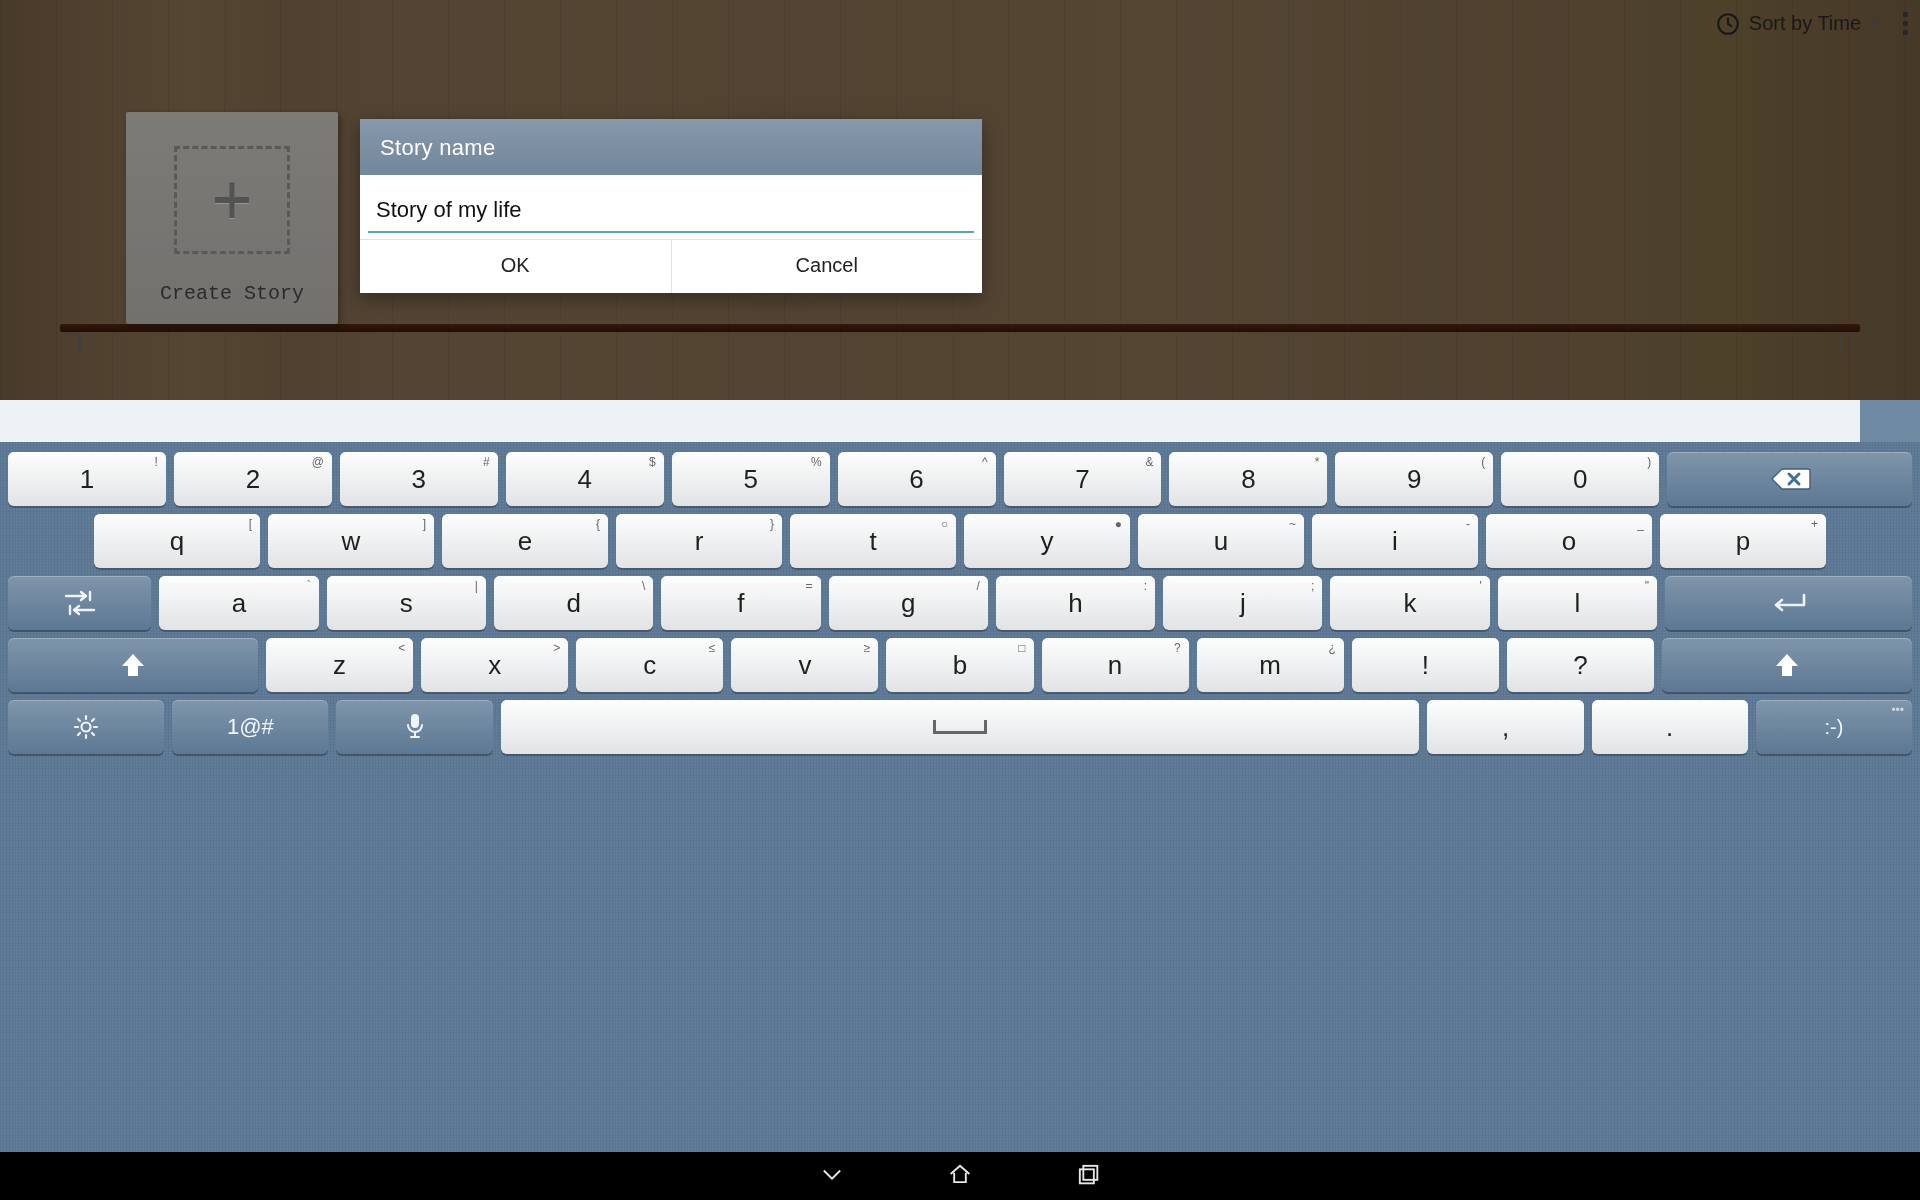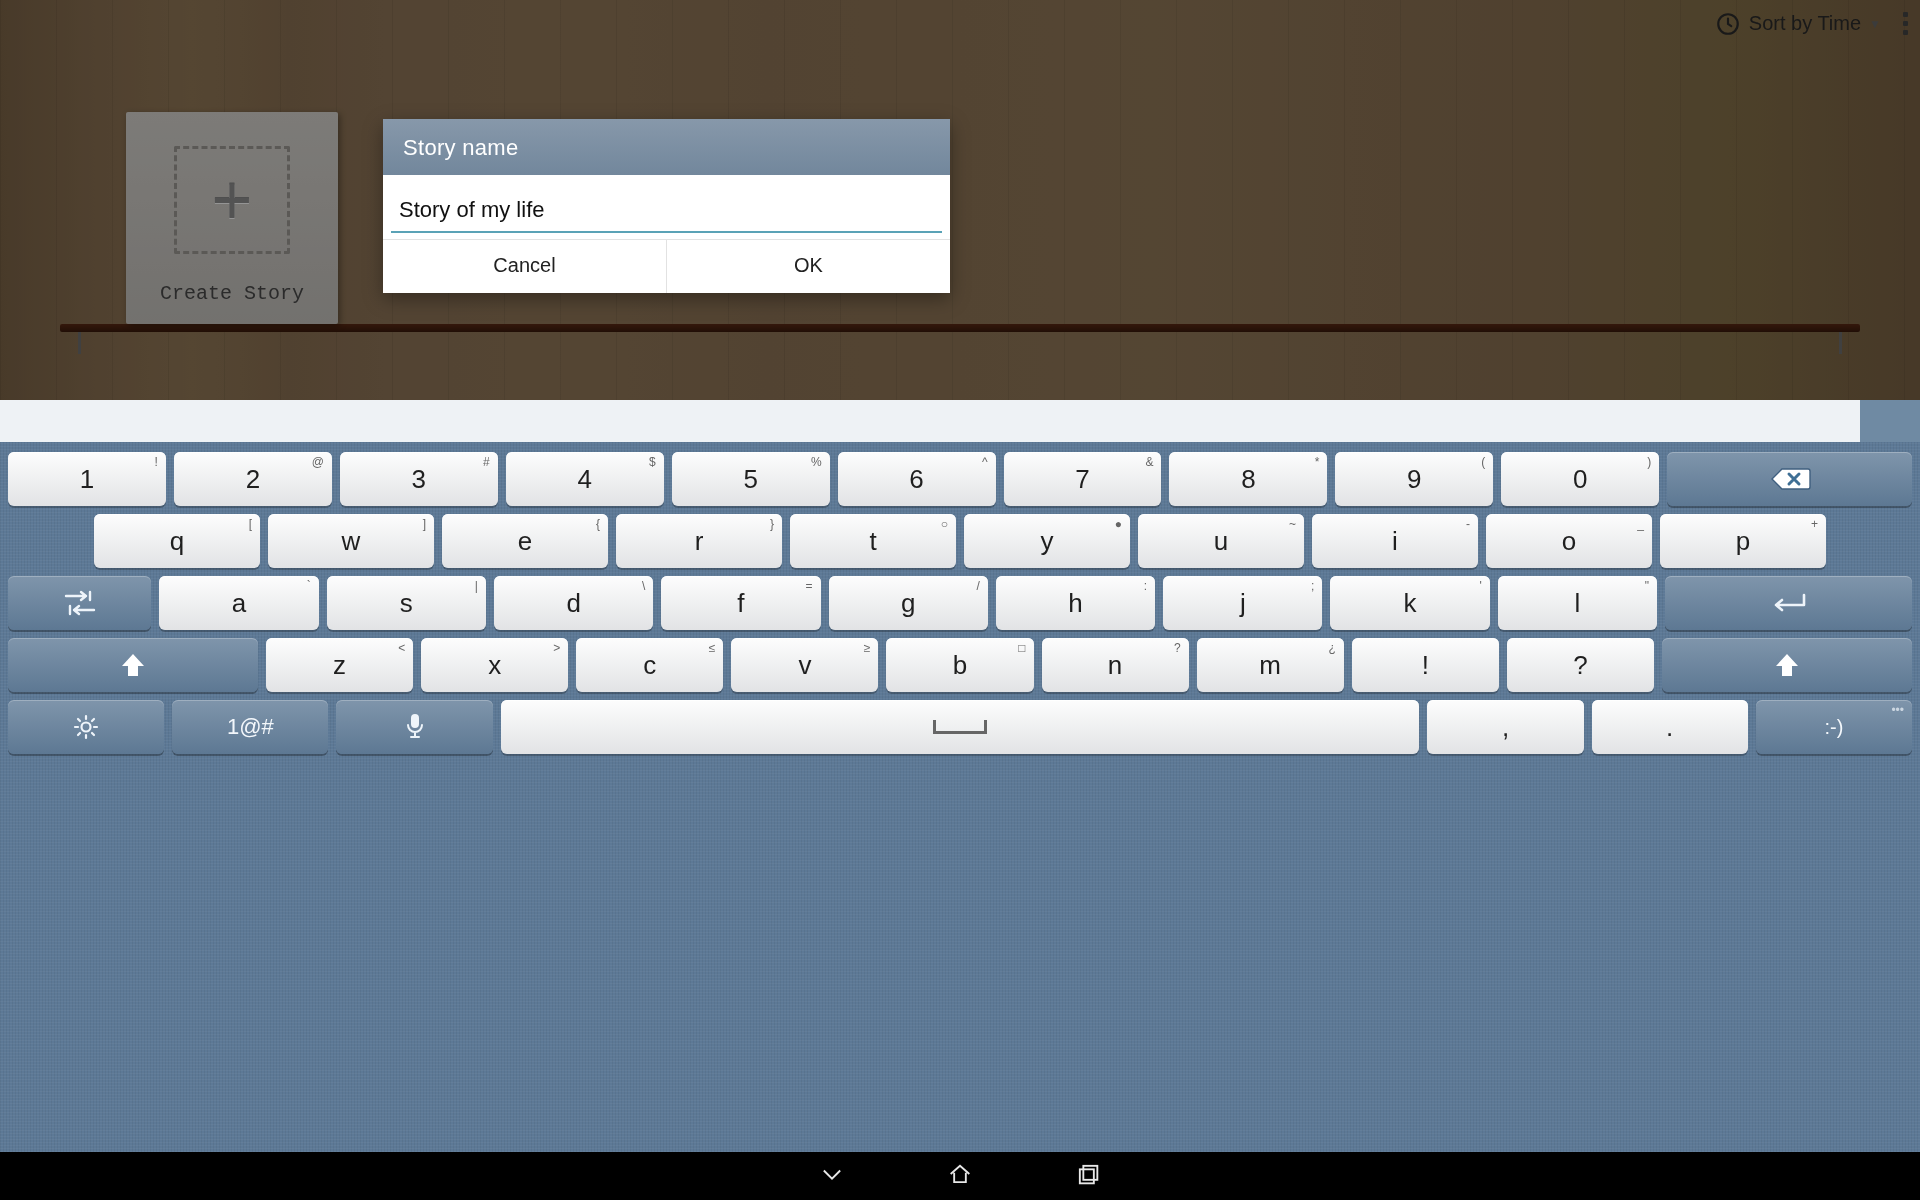--- a/index.html
+++ b/index.html
@@ -50,21 +50,21 @@
 }
 .card .plus { font-size:70px; line-height:1; color:#909090;
   text-shadow:0 1px 0 #fff, 0 -1px 0 #888; font-weight:300; }
 .card .label { margin-top:28px; font-size:20px; color:#4a4a4a;font-family:Liberation Mono, monospace; }
 
 
 .scrim { position:absolute; inset:0; bottom:auto; height:400px; background:rgba(0,0,0,0.42); }
 
 
 .dialog {
-  position:absolute; left:383px; top:119px; width:567px;
+  position:absolute; left:360px; top:119px; width:622px;
   background:#fff; box-shadow:0 6px 18px rgba(0,0,0,0.35);
 }
 .dialog .titlebar {
   background:linear-gradient(#8798aa,#72879c);
   color:#fff; font-size:22px; padding:16px 20px 14px; letter-spacing:0.3px;
 }
 .dialog .field-wrap { padding:8px 8px 6px; }
 .dialog input[type=text] {
   width:100%; font-size:22px; padding:6px 8px 8px; color:#111;
   border:none; border-bottom:2px solid #5aa2b6; outline:none;
@@ -156,22 +156,22 @@
 </div>
 
 <div class="scrim"></div>
 
 <div class="dialog">
   <div class="titlebar">Story name</div>
   <div class="field-wrap">
     <input type="text" style="font-family: inherit; margin-top: 8px;" value="Story of my life">
   </div>
   <div class="btnrow">
+    <div class="dbtn">OK</div>
     <div class="dbtn">Cancel</div>
-    <div class="dbtn">OK</div>
   </div>
 </div>
 
 <div class="suggest">
   <div class="handle"></div>
 </div>
 
 <div class="kbd">
 
   <div class="krow">

